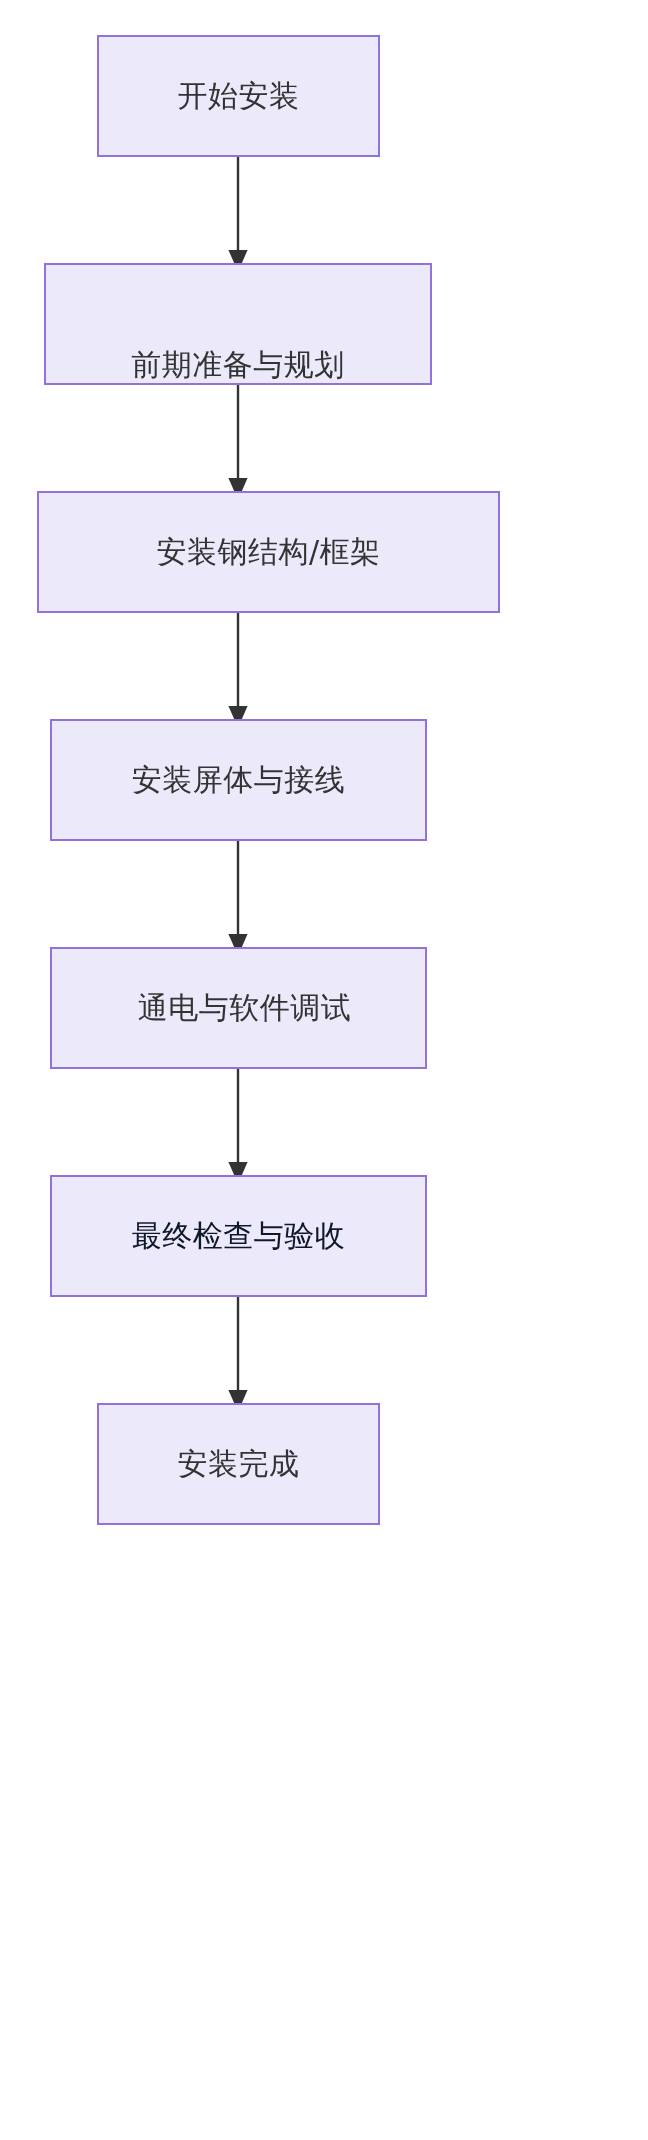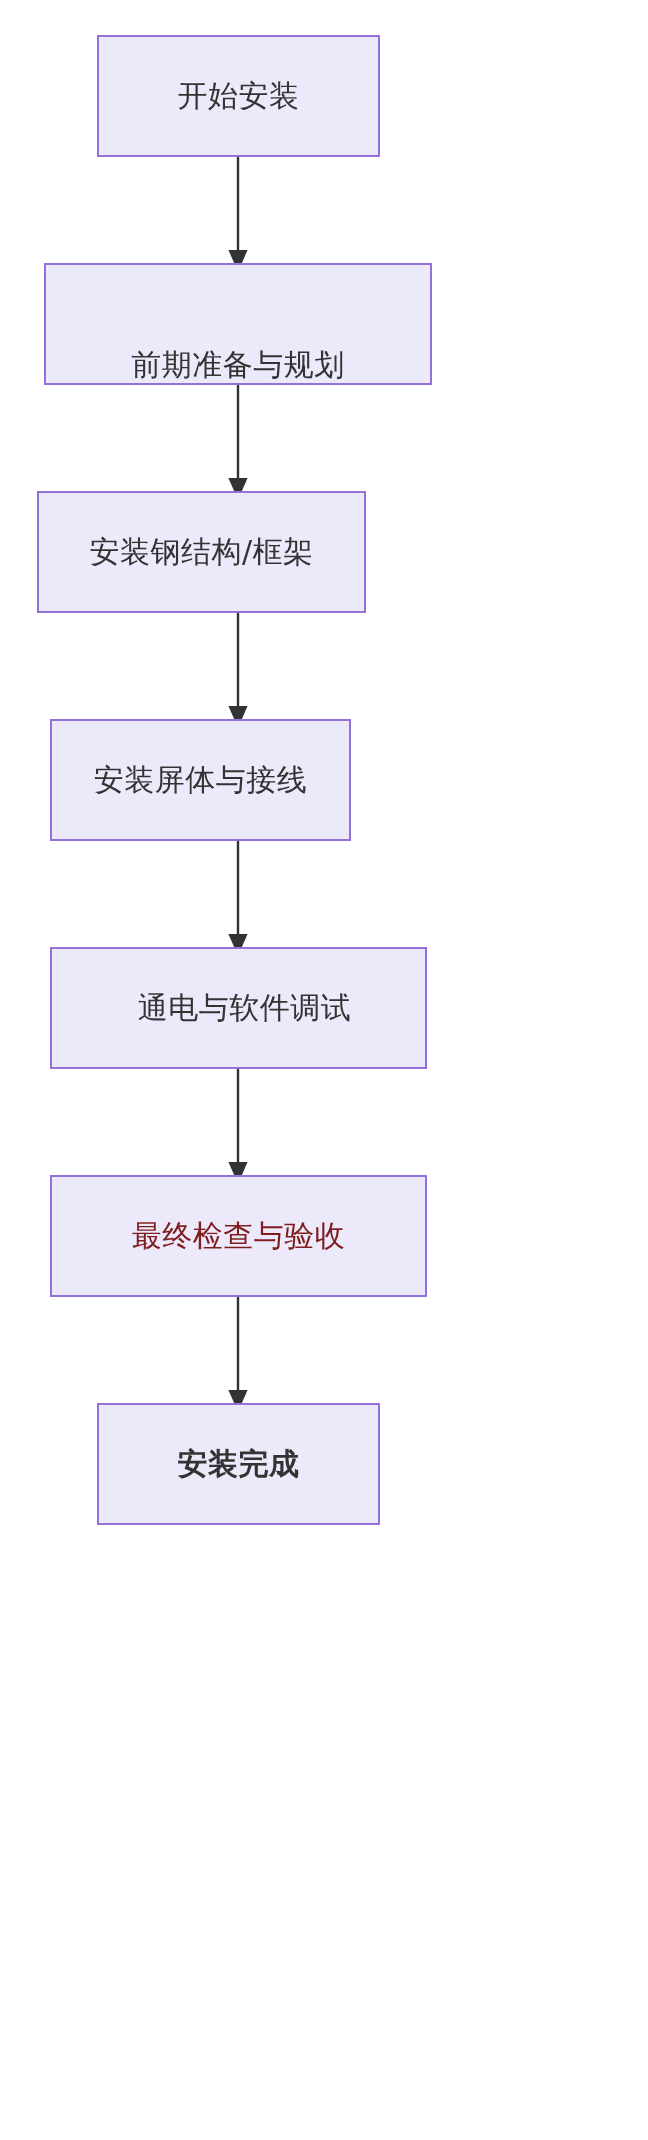--- a/index.html
+++ b/index.html
@@ -70,33 +70,33 @@
   </svg>
 
   <div class="node-box" style="left: 97px; top: 35px; width: 283px; height: 122px; background: rgb(236, 233, 251); border-color: rgb(147, 112, 219);">
     <span class="node-label" style="color: rgb(51, 51, 51);">开始安装</span>
   </div>
 
   <div class="node-box" style="left: 44px; top: 263px; width: 388px; height: 122px; background: rgb(236, 233, 251); border-color: rgb(147, 112, 219); align-items: flex-end;">
     <span class="node-label" style="color: rgb(51, 51, 51);">前期准备与规划</span>
   </div>
 
-  <div class="node-box" style="left: 37px; top: 491px; width: 329px; height: 122px; background: rgb(236, 233, 251); border-color: rgb(147, 112, 219);">
+  <div class="node-box" style="left: 37px; top: 491px; width: 463px; height: 122px; background: rgb(236, 233, 251); border-color: rgb(147, 112, 219);">
     <span class="node-label" style="color: rgb(51, 51, 51);">安装钢结构/框架</span>
   </div>
 
-  <div class="node-box" style="left: 50px; top: 719px; width: 301px; height: 122px; background: rgb(236, 233, 251); border-color: rgb(147, 112, 219);">
+  <div class="node-box" style="left: 50px; top: 719px; width: 377px; height: 122px; background: rgb(236, 233, 251); border-color: rgb(147, 112, 219);">
     <span class="node-label" style="color: rgb(51, 51, 51);">安装屏体与接线</span>
   </div>
 
   <div class="node-box" style="left: 50px; top: 947px; width: 377px; height: 122px; background: rgb(236, 233, 251); border-color: rgb(147, 112, 219);">
     <span class="node-label" style="color: rgb(51, 51, 51); margin-left: 12px;">通电与软件调试</span>
   </div>
 
   <div class="node-box" style="left: 50px; top: 1175px; width: 377px; height: 122px; background: rgb(236, 233, 251); border-color: rgb(147, 112, 219);">
-    <span class="node-label" style="color: #7f1d1d;">最终检查与验收</span>
+    <span class="node-label" style="color: #0f172a;">最终检查与验收</span>
   </div>
 
-  <div class="node-box" style="left: 97px; top: 1403px; width: 283px; height: 122px; background: rgb(236, 233, 251); border-color: rgb(147, 112, 219); font-weight: bold;">
+  <div class="node-box" style="left: 97px; top: 1403px; width: 283px; height: 122px; background: rgb(236, 233, 251); border-color: rgb(147, 112, 219);">
     <span class="node-label" style="color: rgb(51, 51, 51);">安装完成</span>
   </div>
 
 </div>
 
 </body></html>

